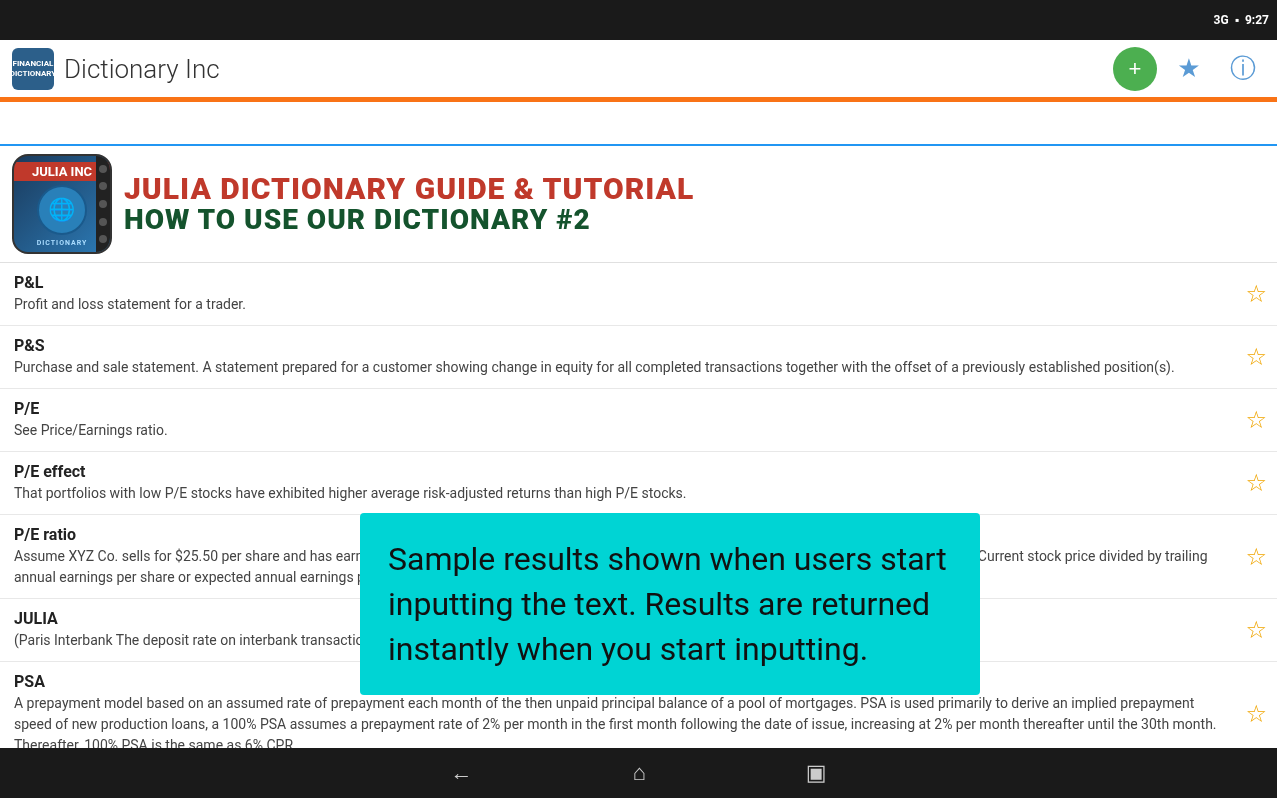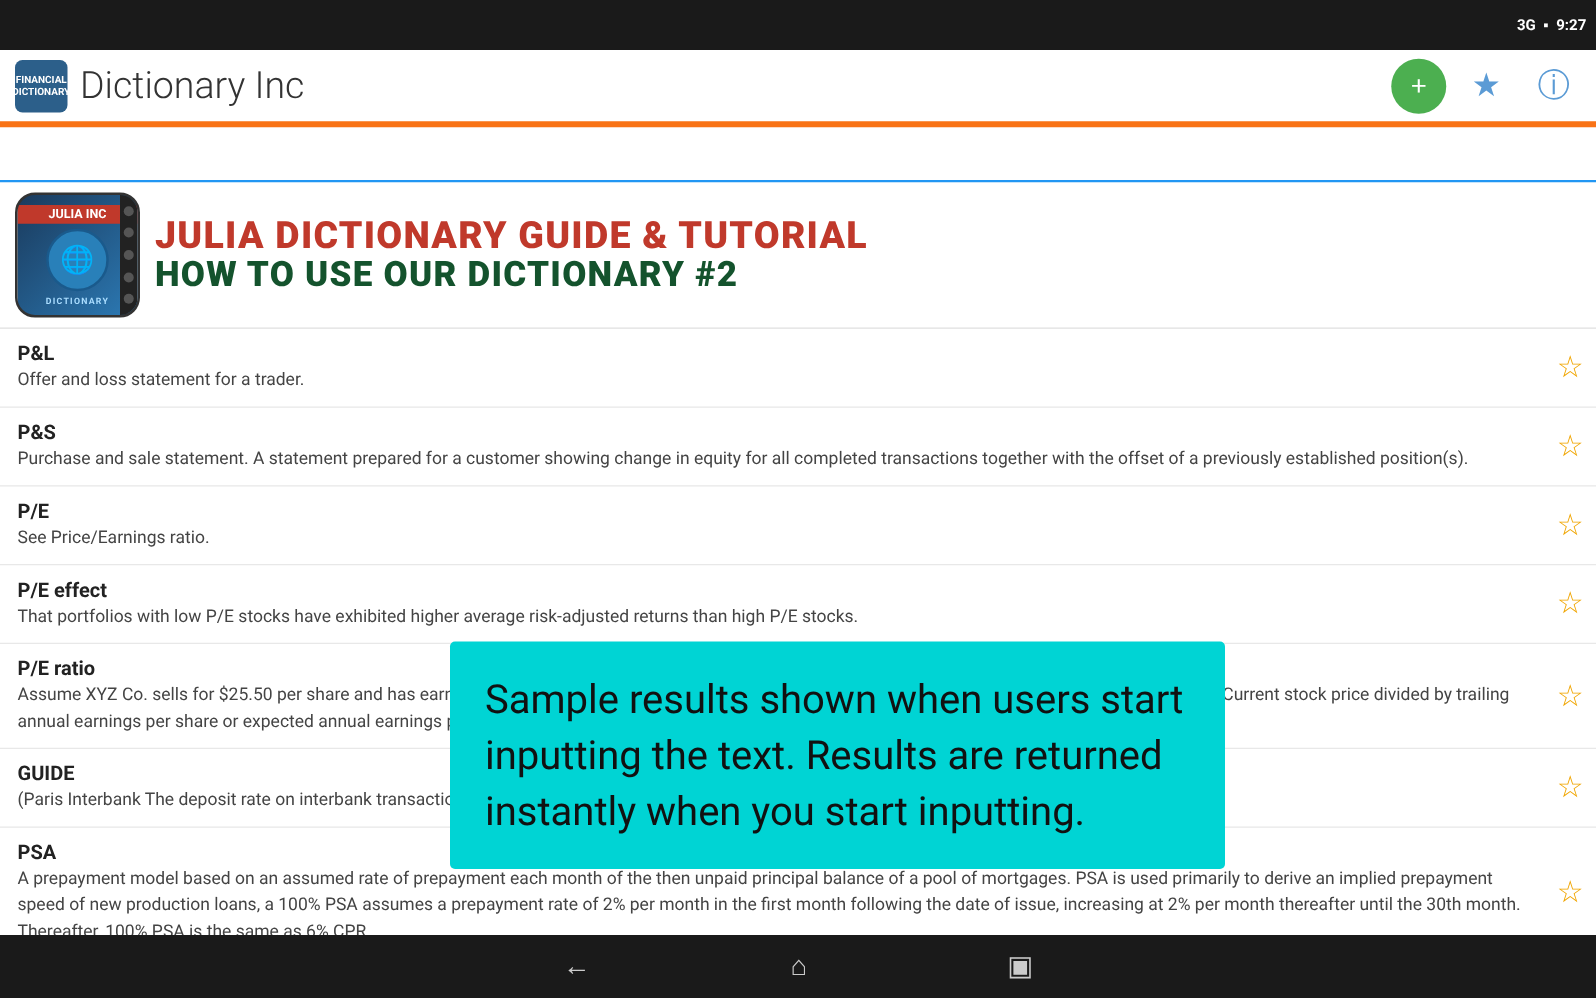--- a/index.html
+++ b/index.html
@@ -49,21 +49,21 @@
       align-items: center;
       justify-content: center;
       color: #fff;
       font-size: 9px;
       font-weight: bold;
       text-align: center;
       line-height: 1.2;
       flex-shrink: 0;
     }
     #app-title {
-      font-size: 30px;
+      font-size: 26px;
       font-weight: 300;
       color: #333;
       flex: 1;
     }
     .header-icon-btn {
       width: 44px;
       height: 44px;
       border-radius: 50%;
       border: none;
       cursor: pointer;
@@ -136,21 +136,21 @@
       font-weight: bold;
       text-align: center;
       position: relative;
       overflow: hidden;
       border: 2px solid #333;
     }
     .banner-logo-top {
       background: #c0392b;
       width: 100%;
       padding: 2px 0;
-      font-size: 10px;
+      font-size: 13px;
       color: #fff;
       text-align: center;
     }
     .banner-logo-globe {
       width: 50px;
       height: 50px;
       border-radius: 50%;
       background: #2980b9;
       border: 2px solid #1a5a8c;
       display: flex;
@@ -334,21 +334,21 @@
     <span class="banner-title-line1">JULIA DICTIONARY GUIDE &amp; TUTORIAL</span>
     <span class="banner-title-line2">HOW TO USE OUR DICTIONARY #2</span>
   </div>
 </div>
 
 <div id="content-area" style="height: 502px;">
 
   <div class="dict-entry">
       <div class="entry-text-block">
         <div class="entry-term">P&amp;L</div>
-        <div class="entry-def">Offer and loss statement for a trader.</div>
+        <div class="entry-def">Profit and loss statement for a trader.</div>
       </div>
       <button class="star-btn">☆</button>
     </div>
     <div class="dict-entry">
       <div class="entry-text-block">
         <div class="entry-term">P&amp;S</div>
         <div class="entry-def">Purchase and sale statement. A statement prepared for a customer showing change in equity for all completed transactions together with the offset of a previously established position(s).</div>
       </div>
       <button class="star-btn">☆</button>
     </div>
@@ -368,21 +368,21 @@
     </div>
     <div class="dict-entry">
       <div class="entry-text-block">
         <div class="entry-term">P/E ratio</div>
         <div class="entry-def">Assume XYZ Co. sells for $25.50 per share and has earned $2.55 per share this year; $25. 50 = 10 times $2. 55 XYZ stock sells for 10 times earnings. P/E = Current stock price divided by trailing annual earnings per share or expected annual earnings per share.</div>
       </div>
       <button class="star-btn">☆</button>
     </div>
     <div class="dict-entry">
       <div class="entry-text-block">
-        <div class="entry-term">GUIDE</div>
+        <div class="entry-term">JULIA</div>
         <div class="entry-def">(Paris Interbank The deposit rate on interbank transactions in the Eurocurrency Offer Rate) market quoted in Paris.</div>
       </div>
       <button class="star-btn">☆</button>
     </div>
     <div class="dict-entry">
       <div class="entry-text-block">
         <div class="entry-term">PSA</div>
         <div class="entry-def">A prepayment model based on an assumed rate of prepayment each month of the then unpaid principal balance of a pool of mortgages. PSA is used primarily to derive an implied prepayment speed of new production loans, a 100% PSA assumes a prepayment rate of 2% per month in the first month following the date of issue, increasing at 2% per month thereafter until the 30th month. Thereafter, 100% PSA is the same as 6% CPR.</div>
       </div>
       <button class="star-btn">☆</button>

